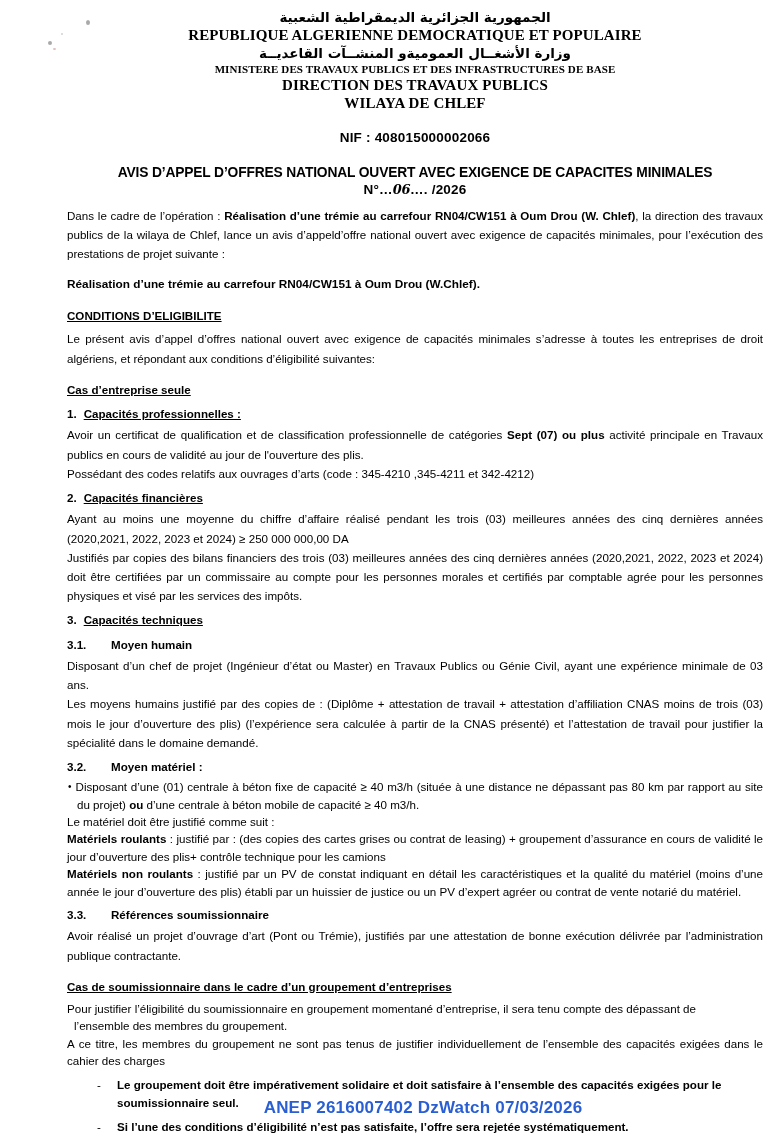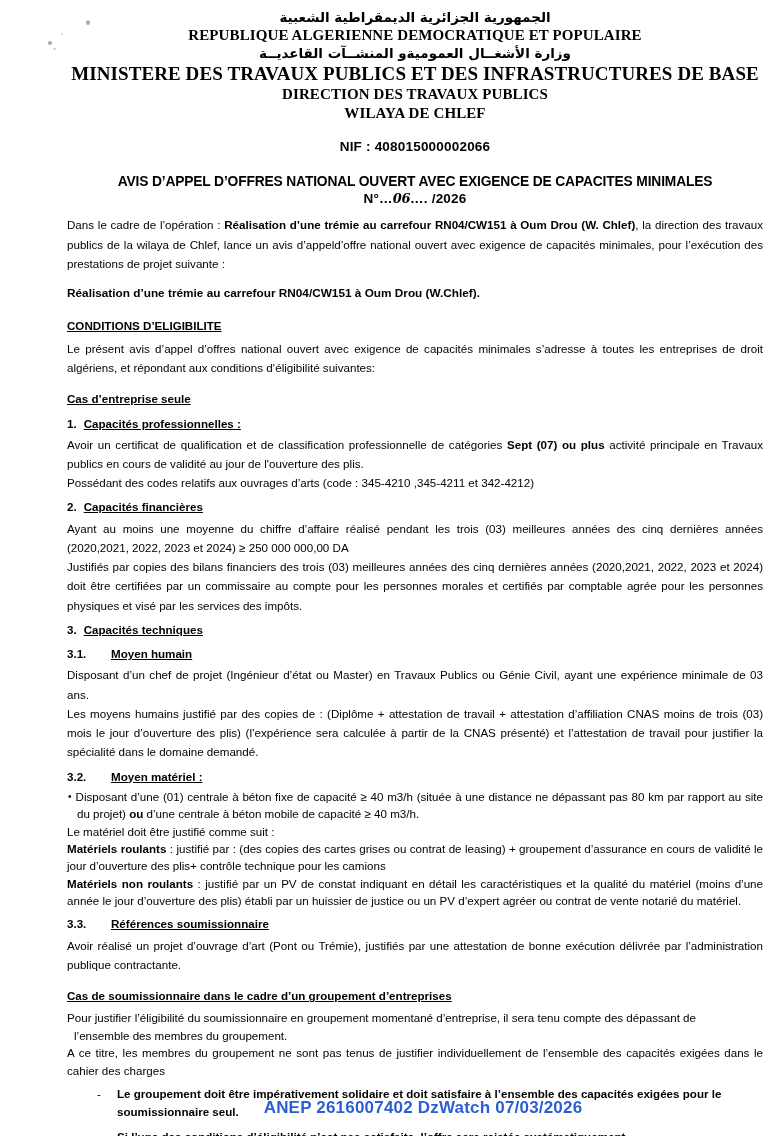--- a/index.html
+++ b/index.html
@@ -53,21 +53,21 @@
     margin: 0 0 1px 0;
   }
   .hdr-fr {
     font-family: "Liberation Serif", serif;
     font-weight: 700;
     font-size: 15px;
     letter-spacing: .1px;
     margin: 0 0 1px 0;
     white-space: nowrap;
   }
-  .hdr-fr.small { font-size: 19px; }
+  .hdr-fr.small { font-size: 11px; }
 
   .nif {
     text-align: center;
     font-size: 13.5px;
     font-weight: 700;
     margin-top: 17px;
     letter-spacing: .2px;
   }
 
   .avis-title {
@@ -131,21 +131,21 @@
     gap: 7px;
   }
   .num-item .n { font-weight: 700; }
   .num-item .t { font-weight: 700; text-decoration: underline; }
 
   .sub-num {
     margin: 5px 0 2px 0;
     font-size: 11.6px;
   }
   .sub-num .n { font-weight: 700; display: inline-block; width: 44px; }
-  .sub-num .t { font-weight: 700; text-decoration: underline; }
+  .sub-num .t { font-weight: 700; }
 
   .bullet-dot {
     margin: 2px 0 0 0;
     padding-left: 10px;
     text-indent: -9px;
     text-align: justify;
   }
   .bullet-dot::before {
     content: "\2022";
     margin-right: 4px;

